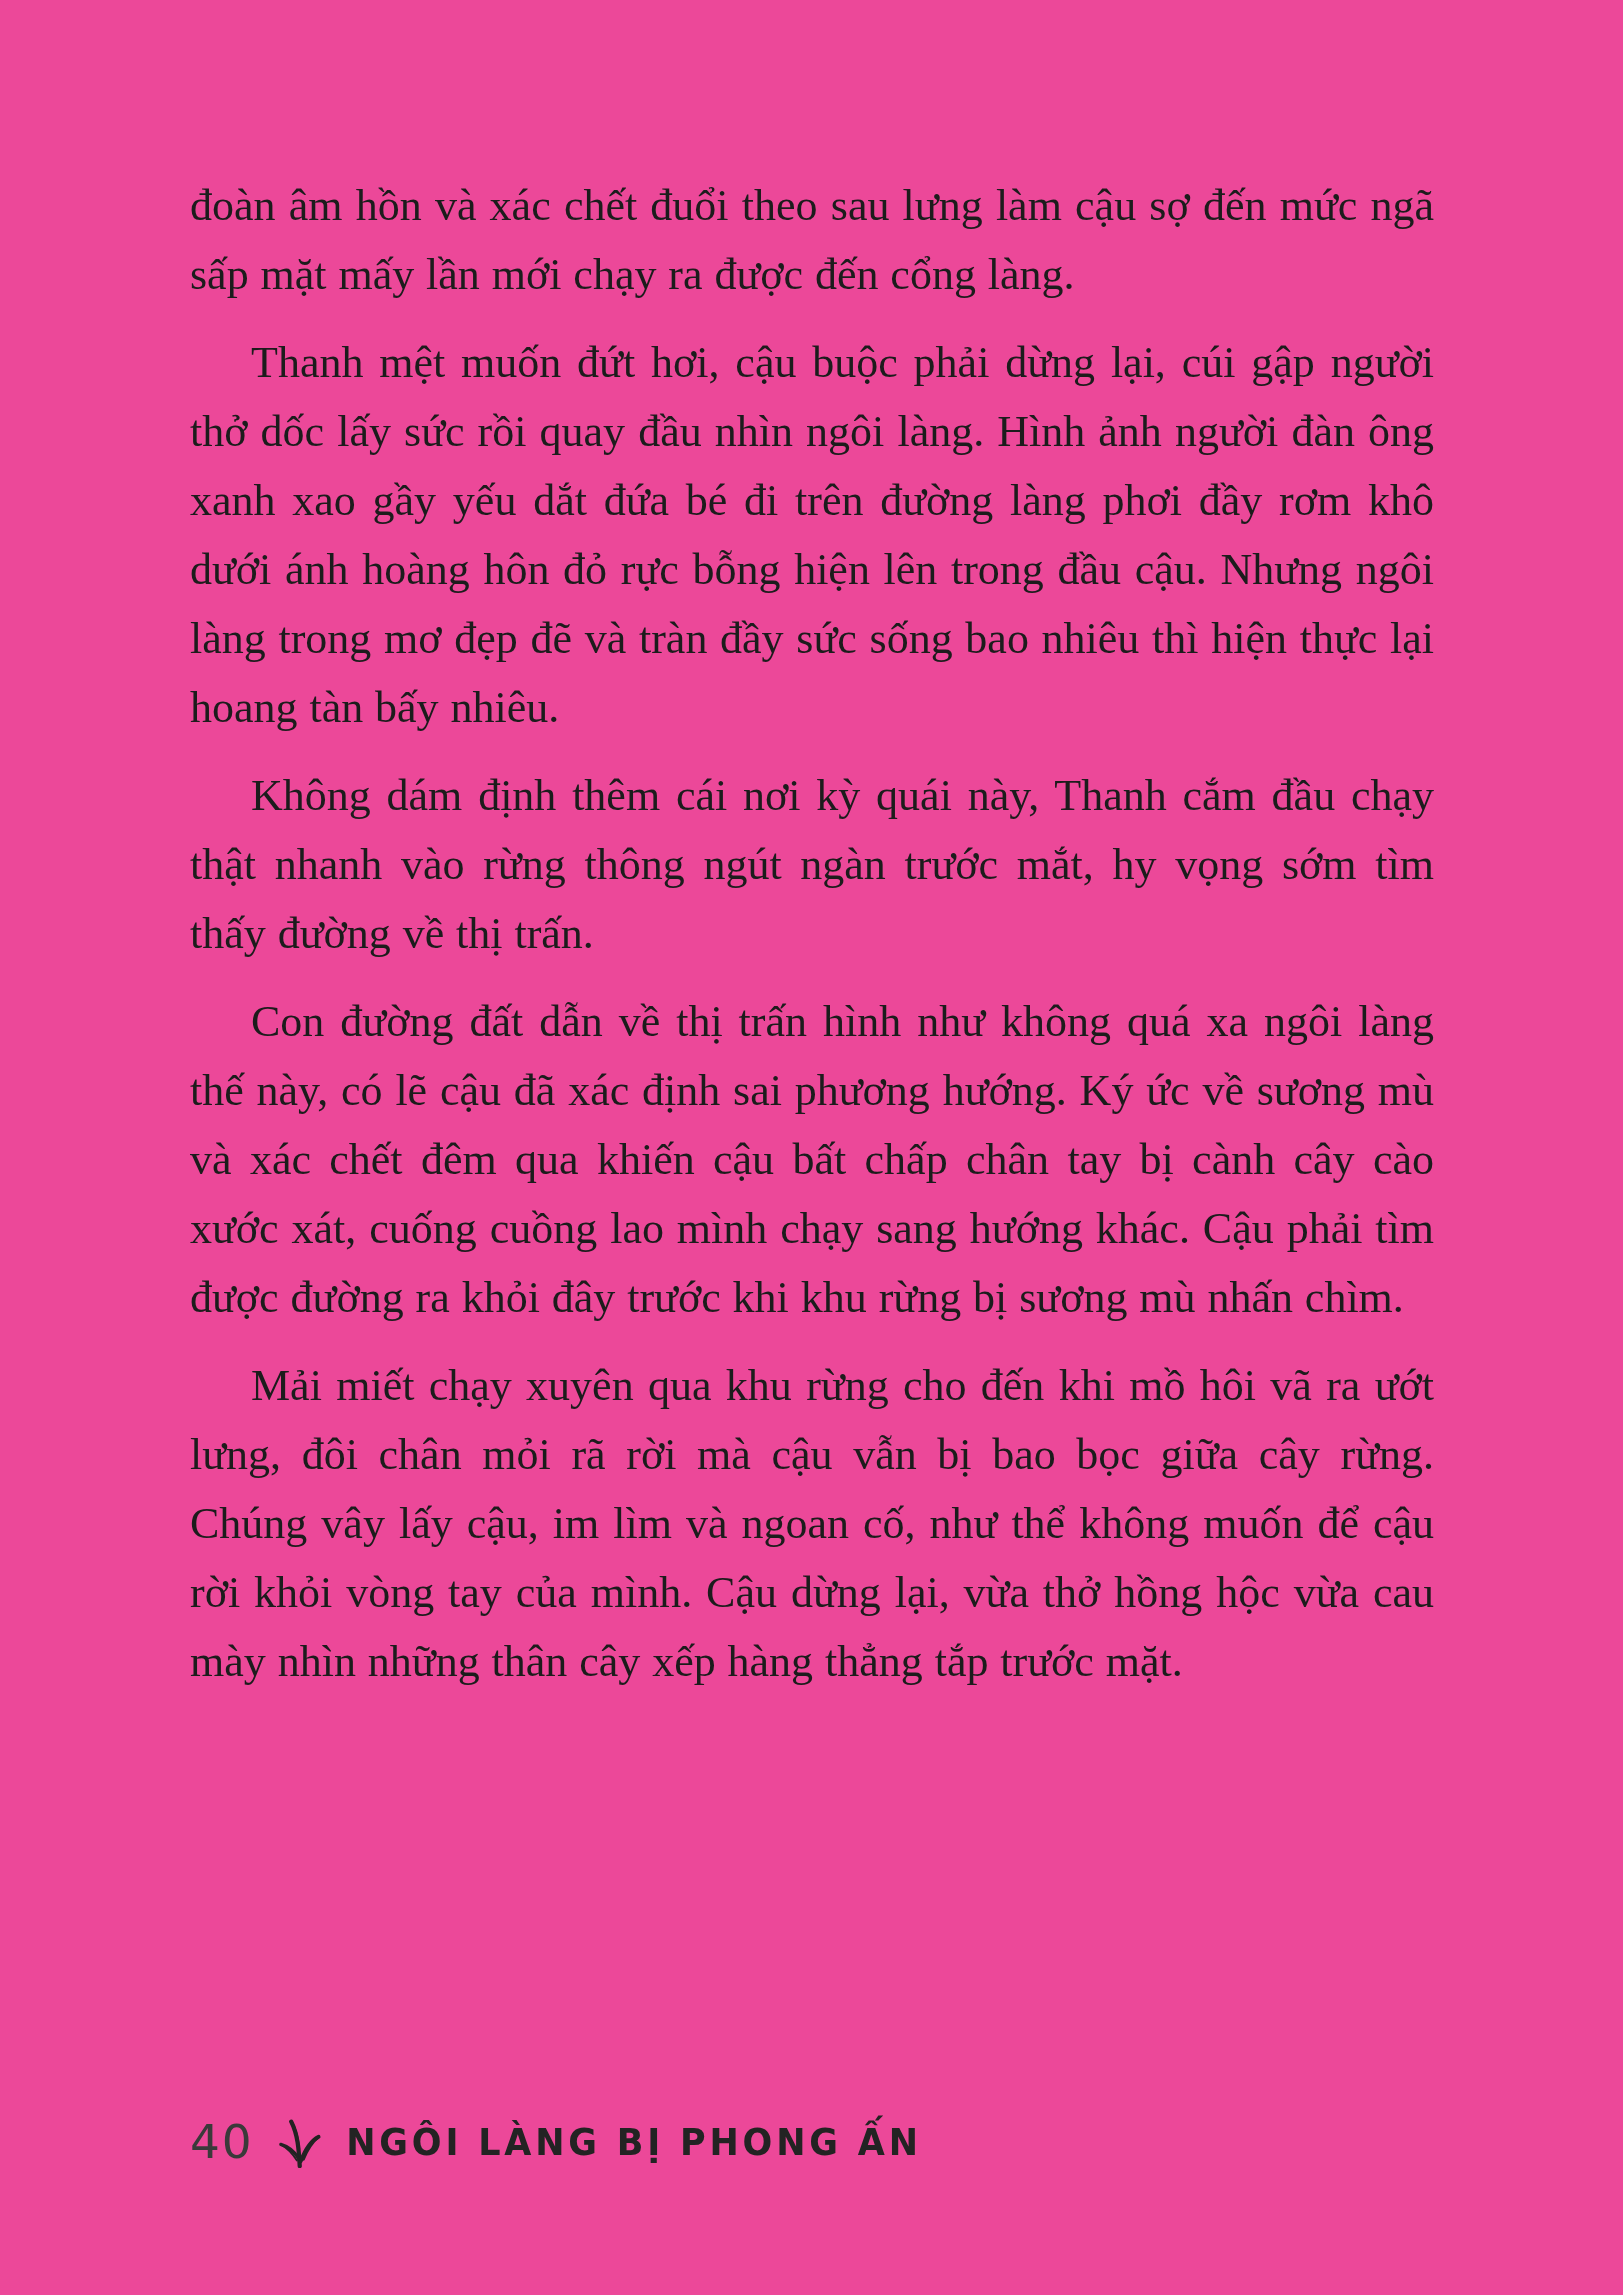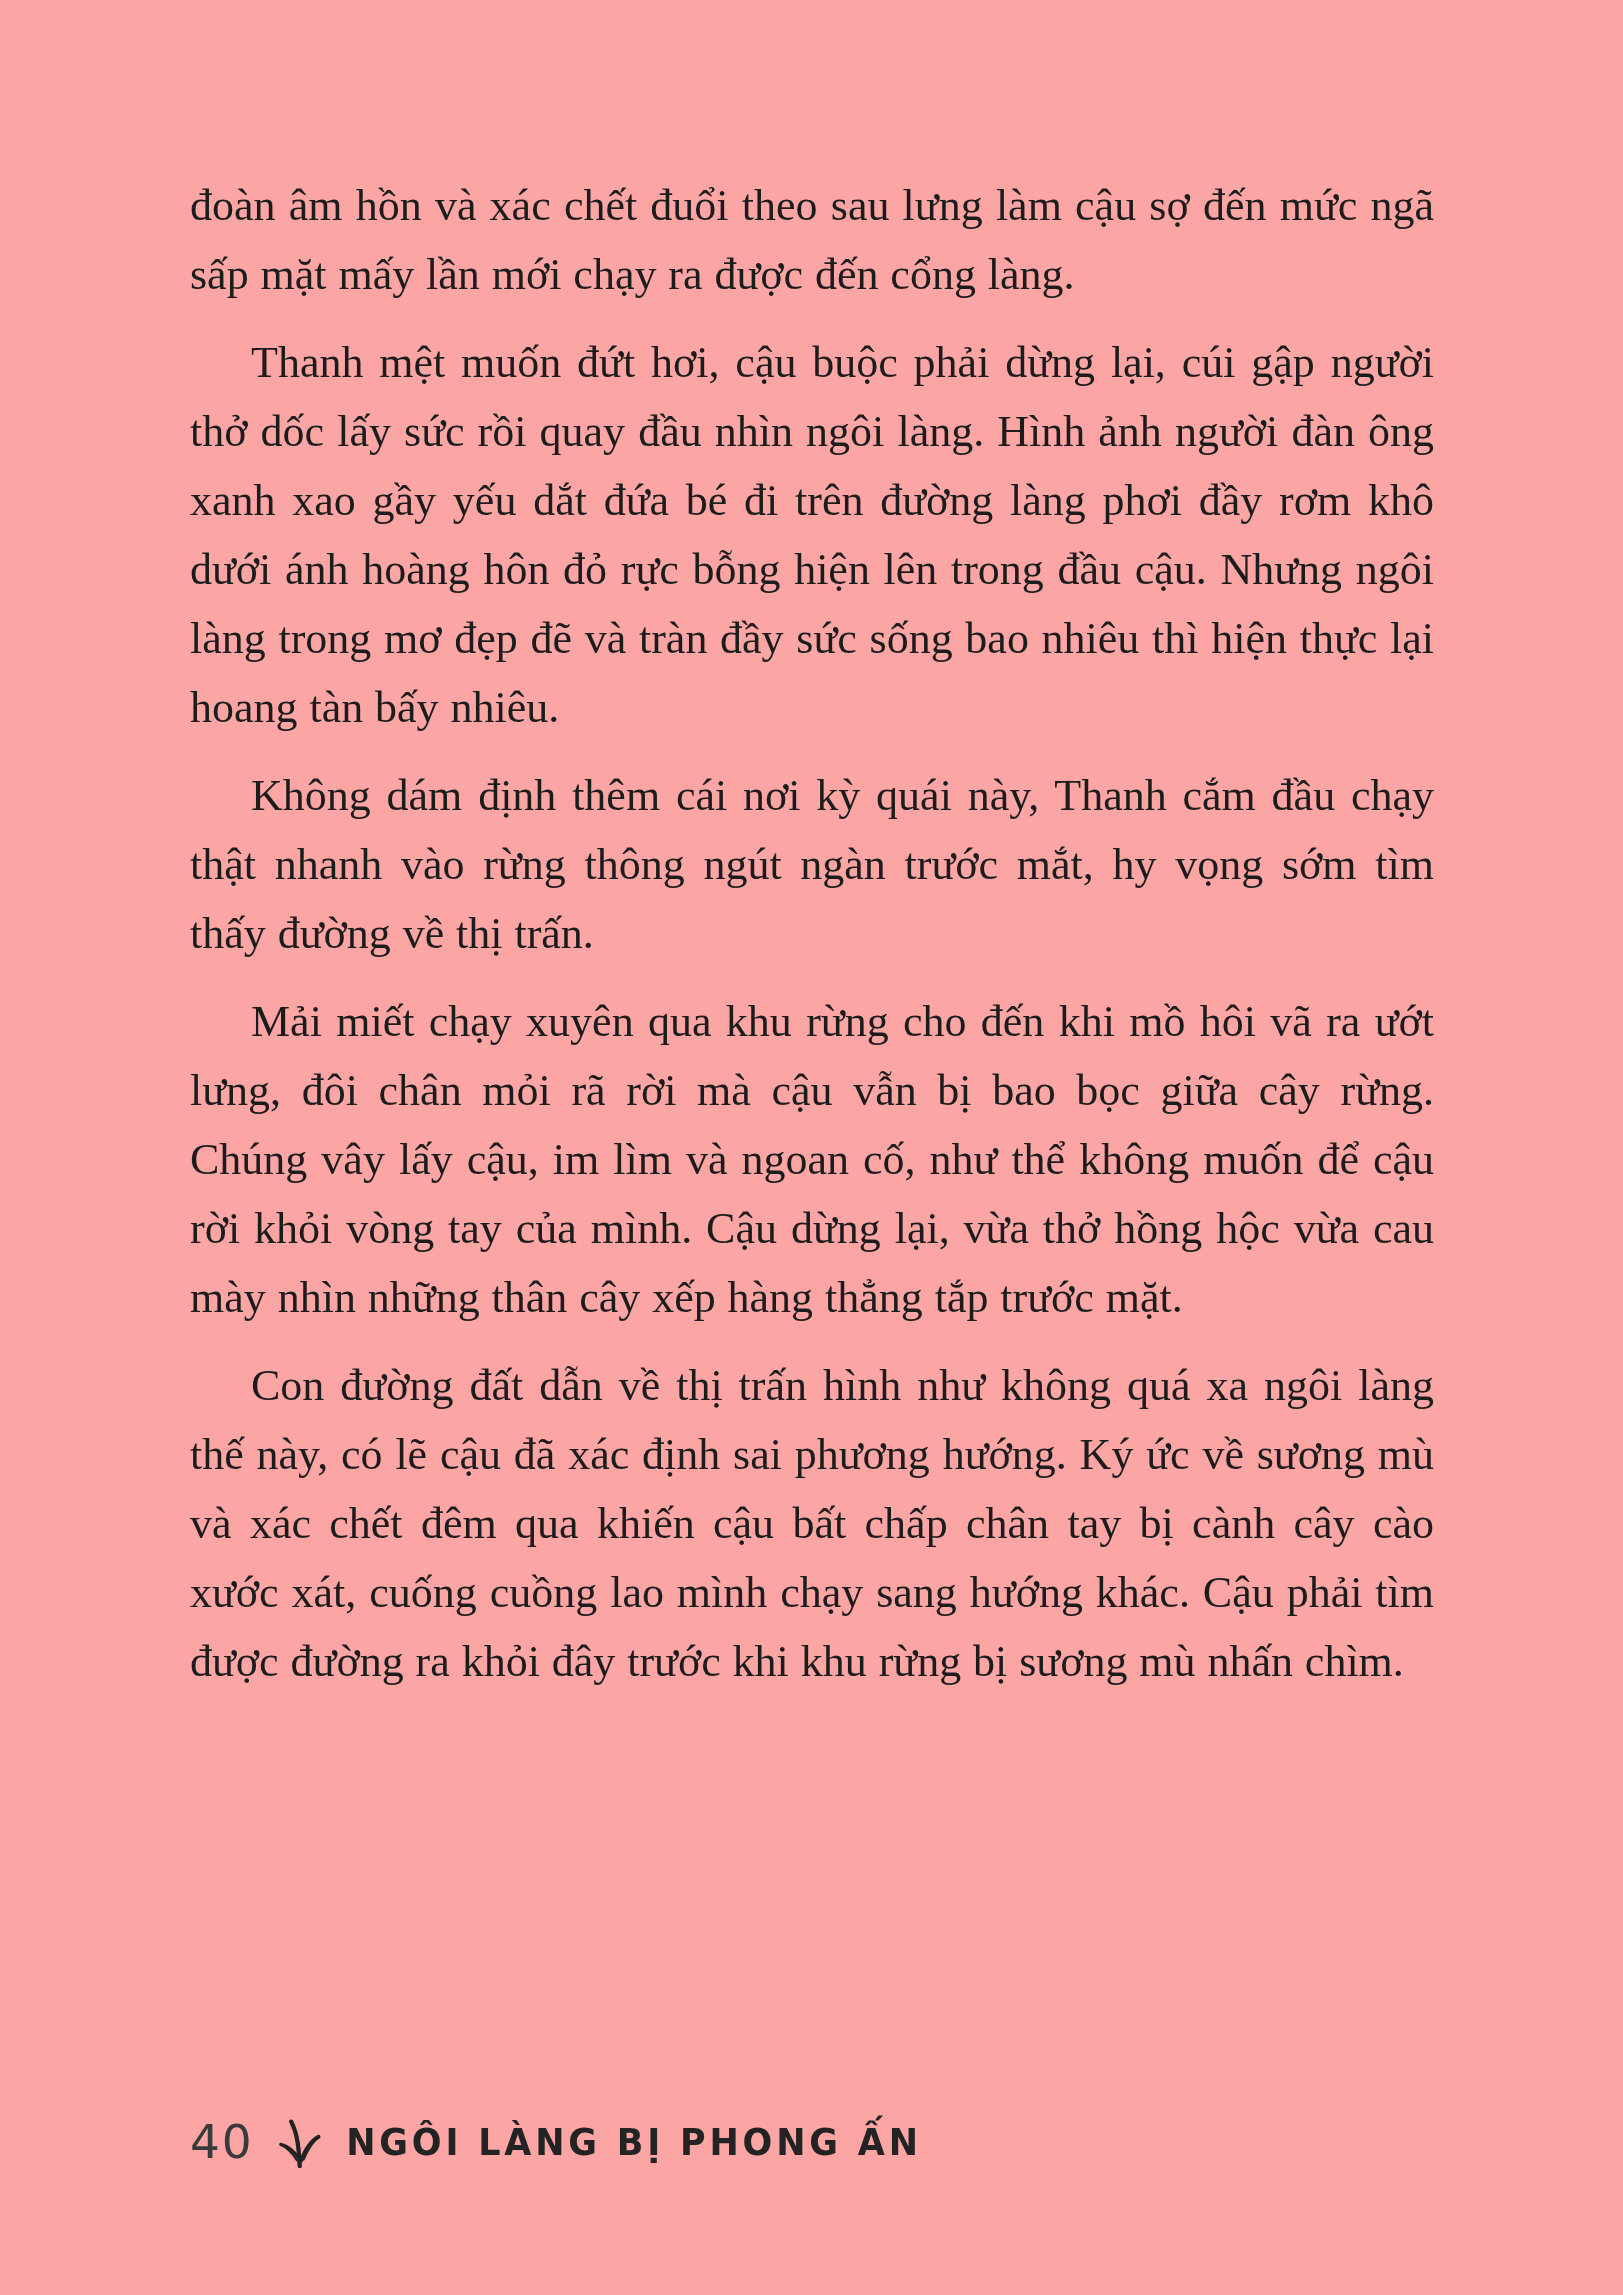--- a/index.html
+++ b/index.html
@@ -11,21 +11,21 @@
     width: 1623px;
     height: 2295px;
     position: relative;
     font-family: "Liberation Serif", "DejaVu Serif", serif;
     color: #1c1c1c;
     overflow: hidden;
   }
   .page {
     position: absolute;
     inset: 0;
-    background: #fca5a5;
+    background: #ec4899;
   }
   .content {
     position: absolute;
     left: 190px;
     top: 171px;
     width: 1244px;
   }
   .content p {
     font-size: 44px;
     line-height: 69px;
@@ -72,22 +72,22 @@
 </style>
 </head>
 <body>
 
 <div class="page">
 
   <div class="content">
     <p class="no-indent">đoàn âm hồn và xác chết đuổi theo sau lưng làm cậu sợ đến mức ngã sấp mặt mấy lần mới chạy ra được đến cổng làng.</p>
     <p>Thanh mệt muốn đứt hơi, cậu buộc phải dừng lại, cúi gập người thở dốc lấy sức rồi quay đầu nhìn ngôi làng. Hình ảnh người đàn ông xanh xao gầy yếu dắt đứa bé đi trên đường làng phơi đầy rơm khô dưới ánh hoàng hôn đỏ rực bỗng hiện lên trong đầu cậu. Nhưng ngôi làng trong mơ đẹp đẽ và tràn đầy sức sống bao nhiêu thì hiện thực lại hoang tàn bấy nhiêu.</p>
     <p>Không dám định thêm cái nơi kỳ quái này, Thanh cắm đầu chạy thật nhanh vào rừng thông ngút ngàn trước mắt, hy vọng sớm tìm thấy đường về thị trấn.</p>
+    <p>Con đường đất dẫn về thị trấn hình như không quá xa ngôi làng thế này, có lẽ cậu đã xác định sai phương hướng. Ký ức về sương mù và xác chết đêm qua khiến cậu bất chấp chân tay bị cành cây cào xước xát, cuống cuồng lao mình chạy sang hướng khác. Cậu phải tìm được đường ra khỏi đây trước khi khu rừng bị sương mù nhấn chìm.</p>
     <p>Mải miết chạy xuyên qua khu rừng cho đến khi mồ hôi vã ra ướt lưng, đôi chân mỏi rã rời mà cậu vẫn bị bao bọc giữa cây rừng. Chúng vây lấy cậu, im lìm và ngoan cố, như thể không muốn để cậu rời khỏi vòng tay của mình. Cậu dừng lại, vừa thở hồng hộc vừa cau mày nhìn những thân cây xếp hàng thẳng tắp trước mặt.</p>
-    <p>Con đường đất dẫn về thị trấn hình như không quá xa ngôi làng thế này, có lẽ cậu đã xác định sai phương hướng. Ký ức về sương mù và xác chết đêm qua khiến cậu bất chấp chân tay bị cành cây cào xước xát, cuống cuồng lao mình chạy sang hướng khác. Cậu phải tìm được đường ra khỏi đây trước khi khu rừng bị sương mù nhấn chìm.</p>
   </div>
 
   <div class="footer">
     <span class="page-num">40</span>
     <span class="leaf">
       <svg viewBox="0 0 95 110" width="45" height="52" xmlns="http://www.w3.org/2000/svg" aria-hidden="true">
         <g fill="none" stroke="#232323" stroke-linecap="round">
           <path d="M48 106 C46 70 44 40 30 12" stroke-width="9"></path>
           <path d="M30 12 C40 28 44 48 46 70" stroke-width="6"></path>
           <path d="M50 96 C60 70 72 52 88 44" stroke-width="8"></path>

